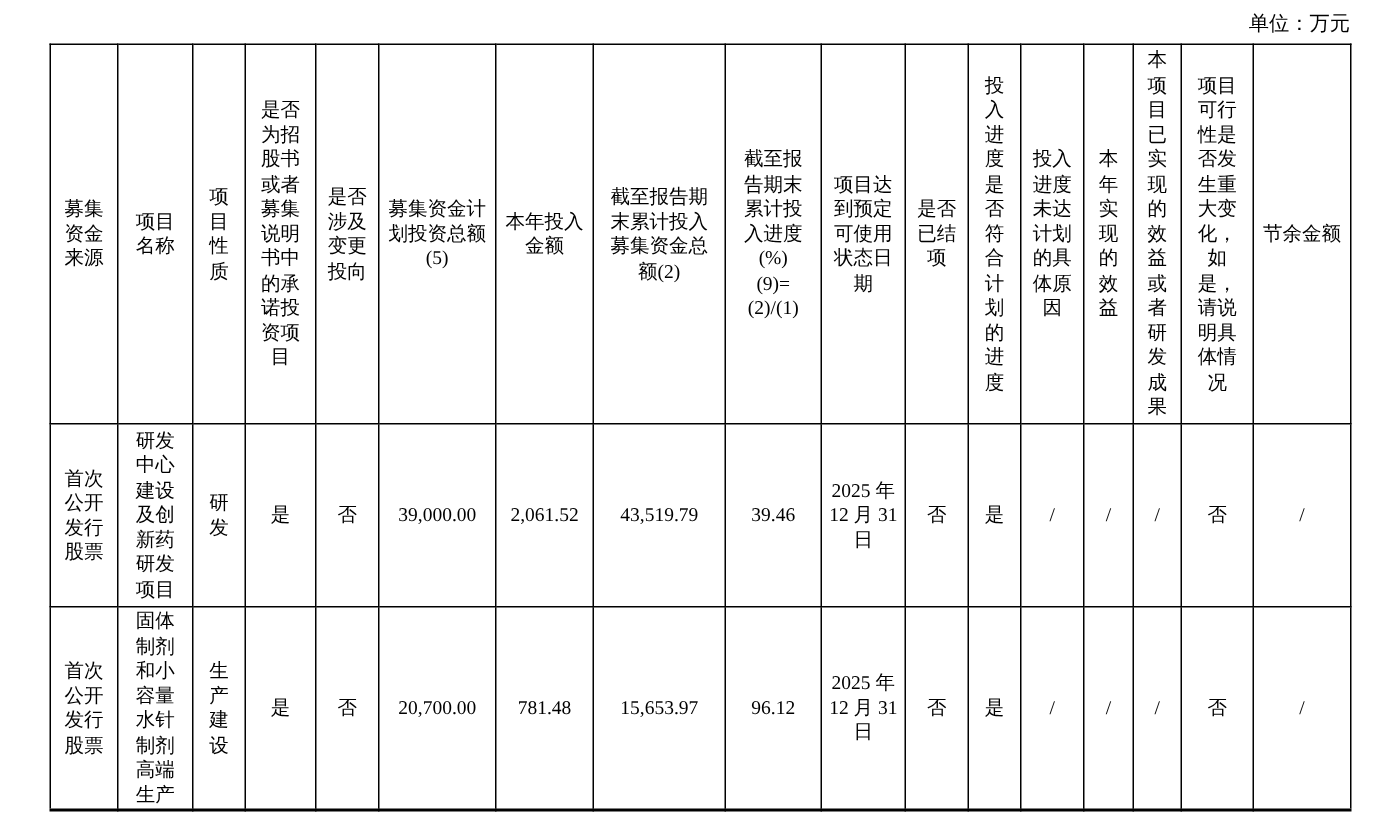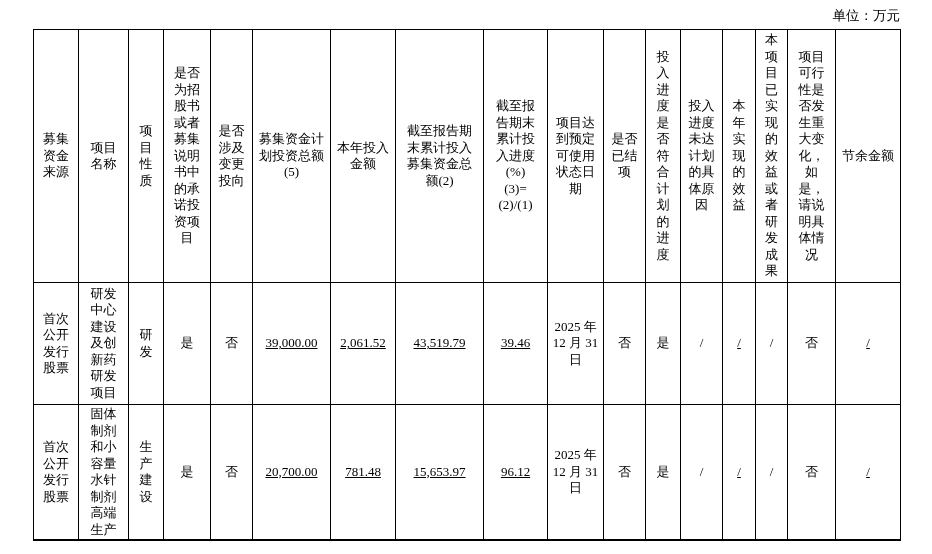--- a/index.html
+++ b/index.html
@@ -43,21 +43,21 @@
     text-align: center;
     vertical-align: middle;
     padding: 1px 4px;
     white-space: pre-line;
     overflow: hidden;
     word-break: break-all;
   }
   tr.header-row { height: 253px; }
   tr.data-row-1 { height: 122px; }
   tr.data-row-2 { height: 135px; }
-  td.num  { text-align: right; padding-right: 8px; text-decoration: underline; }
+  td.num  { text-align: right; padding-right: 8px; }
   td.left { text-align: left;  padding-left: 6px; }
 </style>
 </head>
 <body>
 
 <div class="page">
 
   <div class="unit-label">单位：万元</div>
 
   <table class="fund-table">
@@ -113,21 +113,21 @@
 金额</td>
         <td>截至报告期
 末累计投入
 募集资金总
 额(2)</td>
         <td>截至报
 告期末
 累计投
 入进度
 (%)
-(3)=
+(9)=
 (2)/(1)</td>
         <td>项目达
 到预定
 可使用
 状态日
 期</td>
         <td>是否
 已结
 项</td>
         <td>投

